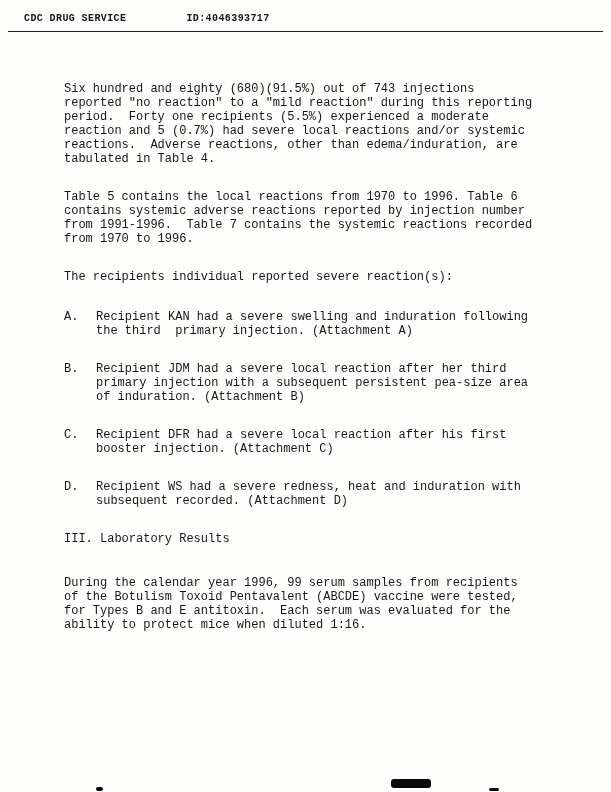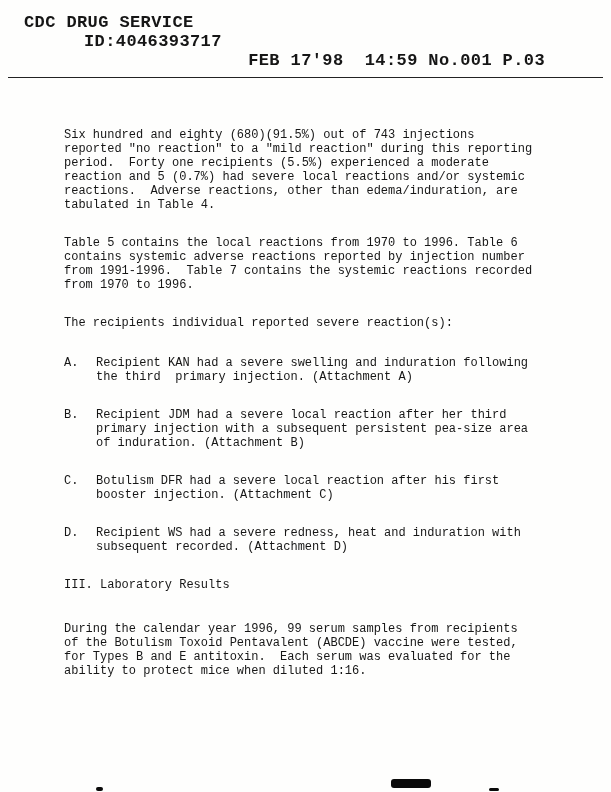--- a/index.html
+++ b/index.html
@@ -15,27 +15,26 @@
   }
   .page {
     position: relative;
     width: 611px;
     height: 792px;
     background: #fefefd;
     overflow: hidden;
   }
   .fax-header {
     display: flex;
-    align-items: flex-start;
+    align-items: flex-end;
     padding: 13px 24px 7px 24px;
-    font-size: 17px;
+    font-size: 10px;
     font-weight: bold;
     letter-spacing: 0.4px;
     white-space: pre;
-    flex-direction: column;
   }
   .fax-header .fax-id {
     margin-left: 60px;
   }
   .fax-header .fax-datetime {
     margin-left: auto;
     margin-right: 42px;
   }
   .header-rule {
     border: none;
@@ -88,21 +87,20 @@
   .artifact-3 { left: 489px; top: 788px; width: 10px; height: 3px; border-radius: 2px; }
 </style>
 </head>
 <body>
 
 <div class="page">
 
   <header class="fax-header">
     <span class="fax-sender">CDC DRUG SERVICE</span>
     <span class="fax-id">ID:4046393717</span>
-    <span class="fax-datetime">FEB 17'98  14:59 No.001 P.03</span>
   </header>
 
   <hr class="header-rule">
 
   <main class="doc-body">
 
     <p>Six hundred and eighty (680)(91.5%) out of 743 injections
 reported "no reaction" to a "mild reaction" during this reporting
 period.  Forty one recipients (5.5%) experienced a moderate
 reaction and 5 (0.7%) had severe local reactions and/or systemic
@@ -126,21 +124,21 @@
 
       <div class="list-item">
         <span class="li-label">B.</span>
         <span class="li-text">Recipient JDM had a severe local reaction after her third
 primary injection with a subsequent persistent pea-size area
 of induration. (Attachment B)</span>
       </div>
 
       <div class="list-item">
         <span class="li-label">C.</span>
-        <span class="li-text">Botulism DFR had a severe local reaction after his first
+        <span class="li-text">Recipient DFR had a severe local reaction after his first
 booster injection. (Attachment C)</span>
       </div>
 
       <div class="list-item">
         <span class="li-label">D.</span>
         <span class="li-text">Recipient WS had a severe redness, heat and induration with
 subsequent recorded. (Attachment D)</span>
       </div>
 
     </div>

